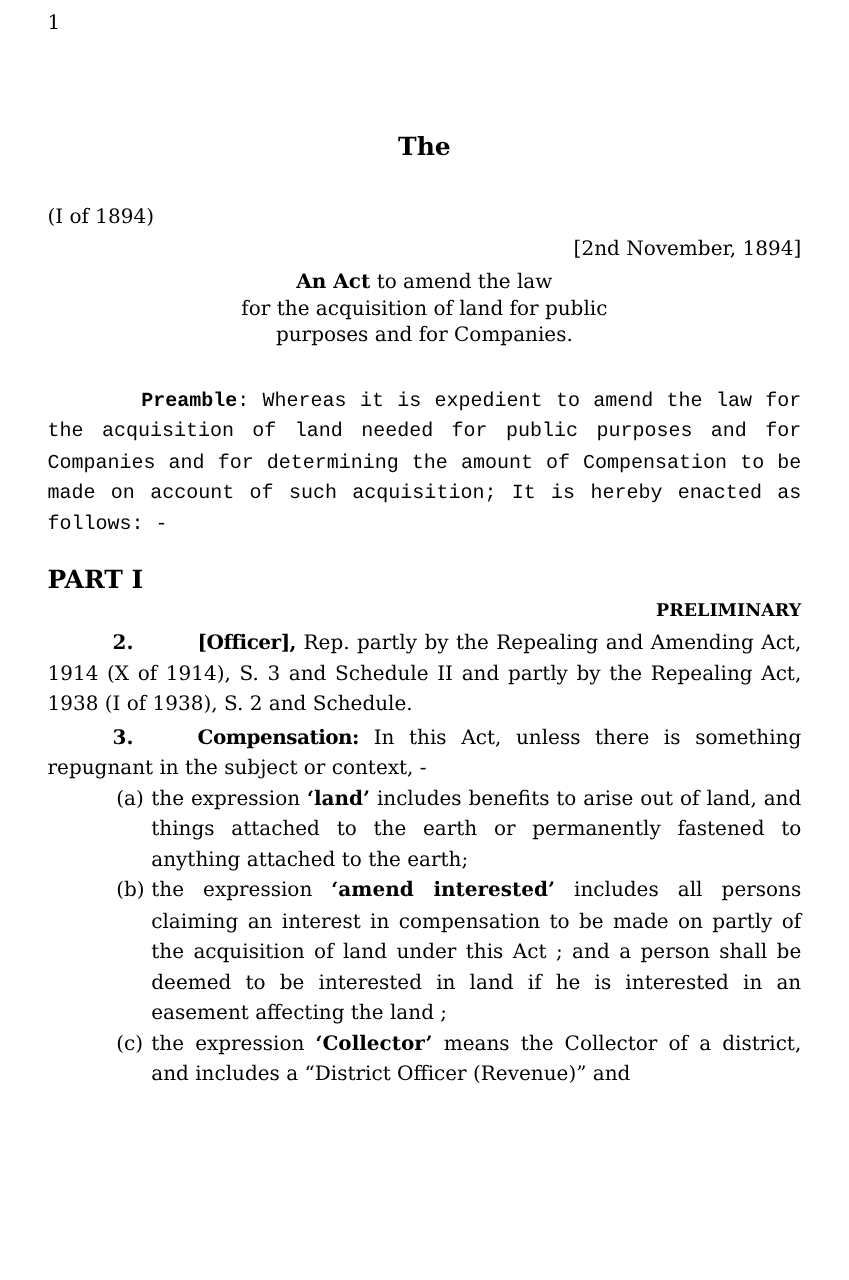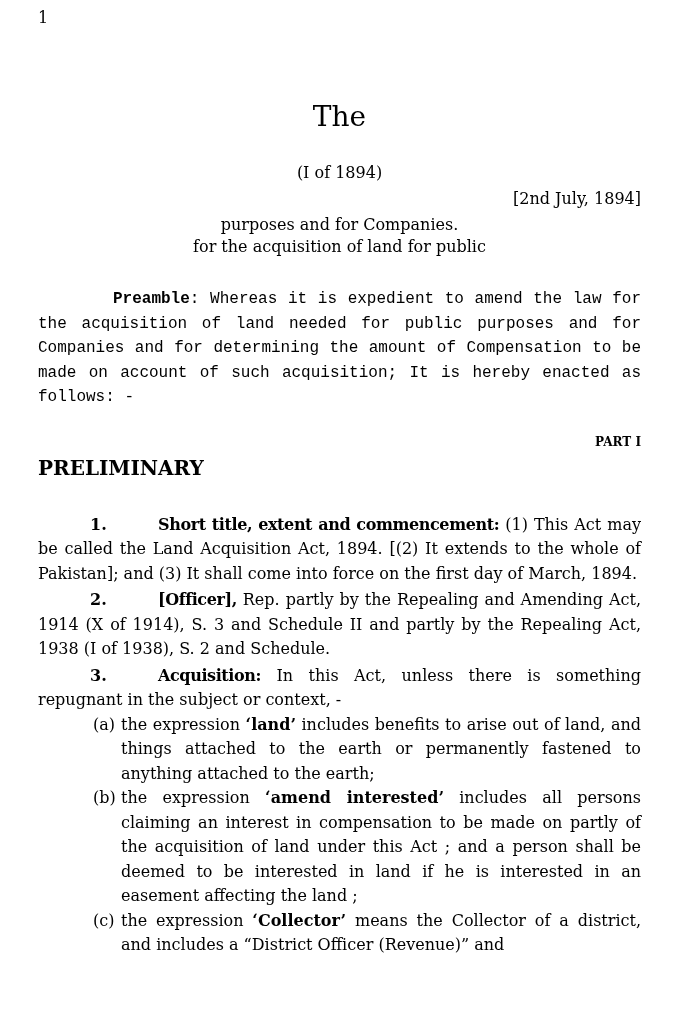--- a/index.html
+++ b/index.html
@@ -18,29 +18,28 @@
     line-height: 24.5px;
     overflow: hidden;
   }
   .page-number {
     font-size: 16px;
     line-height: 25px;
     text-align: left;
   }
   .doc-title {
     margin: 68px 0 0 0;
-    font-size: 28px;
+    font-size: 20px;
     line-height: 38px;
-    font-weight: normal;
+    font-weight: bold;
     text-align: center;
   }
   .doc-title .title-line { display: block; }
   .act-ref {
     margin-top: 26px;
-    text-align: center;
     line-height: 22px;
   }
   .enact-date {
     margin-top: 4px;
     text-align: right;
     line-height: 22px;
   }
   .long-title {
     margin-top: 4px;
     text-align: center;
@@ -48,31 +47,31 @@
   }
   .long-title .lt-line { display: block; }
   .preamble {
     margin: 30px 0 0 0;
     text-align: justify;
     text-indent: 75px;
     font-family: Liberation Mono, monospace;
   }
   .part-heading {
     margin: 19px 0 0 0;
-    font-size: 12px;
+    font-size: 20px;
     line-height: 26px;
     font-weight: bold;
-    text-align: right;
+    text-align: left;
   }
   .part-subheading {
     margin: 3px 0 0 0;
-    font-size: 20px;
+    font-size: 14px;
     line-height: 21px;
     font-weight: bold;
-    text-align: left;
+    text-align: right;
   }
   .section {
     margin: 2px 0 0 0;
     text-align: justify;
     text-indent: 52px;
   }
   .section.first { margin-top: 34px; }
   .sec-num {
     display: inline-block;
     width: 68px;
@@ -98,37 +97,37 @@
 <div class="page">
 
   <div class="page-number">1</div>
 
   <h1 class="doc-title">
     <span class="title-line">The</span>
   </h1>
 
   <div class="act-ref">(I of 1894)</div>
 
-  <div class="enact-date">[2nd July, 1894]</div>
+  <div class="enact-date">[2nd November, 1894]</div>
 
   <div class="long-title">
+    <span class="lt-line"><b>An Act</b><span> to amend the law</span></span>
+    <span class="lt-line">for the acquisition of land for public</span>
     <span class="lt-line">purposes and for Companies.</span>
-    <span class="lt-line">for the acquisition of land for public</span>
   </div>
 
   <p class="preamble"><b>Preamble</b><span>: Whereas it is expedient to amend the law for the acquisition of land needed for public purposes and for Companies and for determining the amount of Compensation to be made on account of such acquisition; It is hereby enacted as follows: -</span></p>
 
   <h2 class="part-heading">PART I</h2>
   <h3 class="part-subheading">PRELIMINARY</h3>
 
-  <p class="section first"><span class="sec-num">1.</span><span class="sec-heading">Short title, extent and commencement:</span><span> (1) This Act may be called the Land Acquisition Act, 1894. [(2) It extends to the whole of Pakistan]; and (3) It shall come into force on the first day of March, 1894.</span></p>
 
   <p class="section"><span class="sec-num">2.</span><span class="sec-heading">[Officer],</span><span> Rep. partly by the Repealing and Amending Act, 1914 (X of 1914), S. 3 and Schedule II and partly by the Repealing Act, 1938 (I of 1938), S. 2 and Schedule.</span></p>
 
-  <p class="section"><span class="sec-num">3.</span><span class="sec-heading">Acquisition:</span><span> In this Act, unless there is something repugnant in the subject or context, -</span></p>
+  <p class="section"><span class="sec-num">3.</span><span class="sec-heading">Compensation:</span><span> In this Act, unless there is something repugnant in the subject or context, -</span></p>
 
   <div class="def-list">
 
     <div class="def-item"><span class="def-marker">(a)</span><span>the expression </span><b>‘land’</b><span> includes benefits to arise out of land, and things attached to the earth or permanently fastened to anything attached to the earth;</span></div>
 
     <div class="def-item"><span class="def-marker">(b)</span><span>the expression </span><b>‘amend interested’</b><span> includes all persons claiming an interest in compensation to be made on partly of the acquisition of land under this Act ; and a person shall be deemed to be interested in land if he is interested in an easement affecting the land ;</span></div>
 
     <div class="def-item"><span class="def-marker">(c)</span><span>the expression </span><b>‘Collector’</b><span> means the Collector of a district, and includes a “District Officer (Revenue)” and</span></div>
 
   </div>

